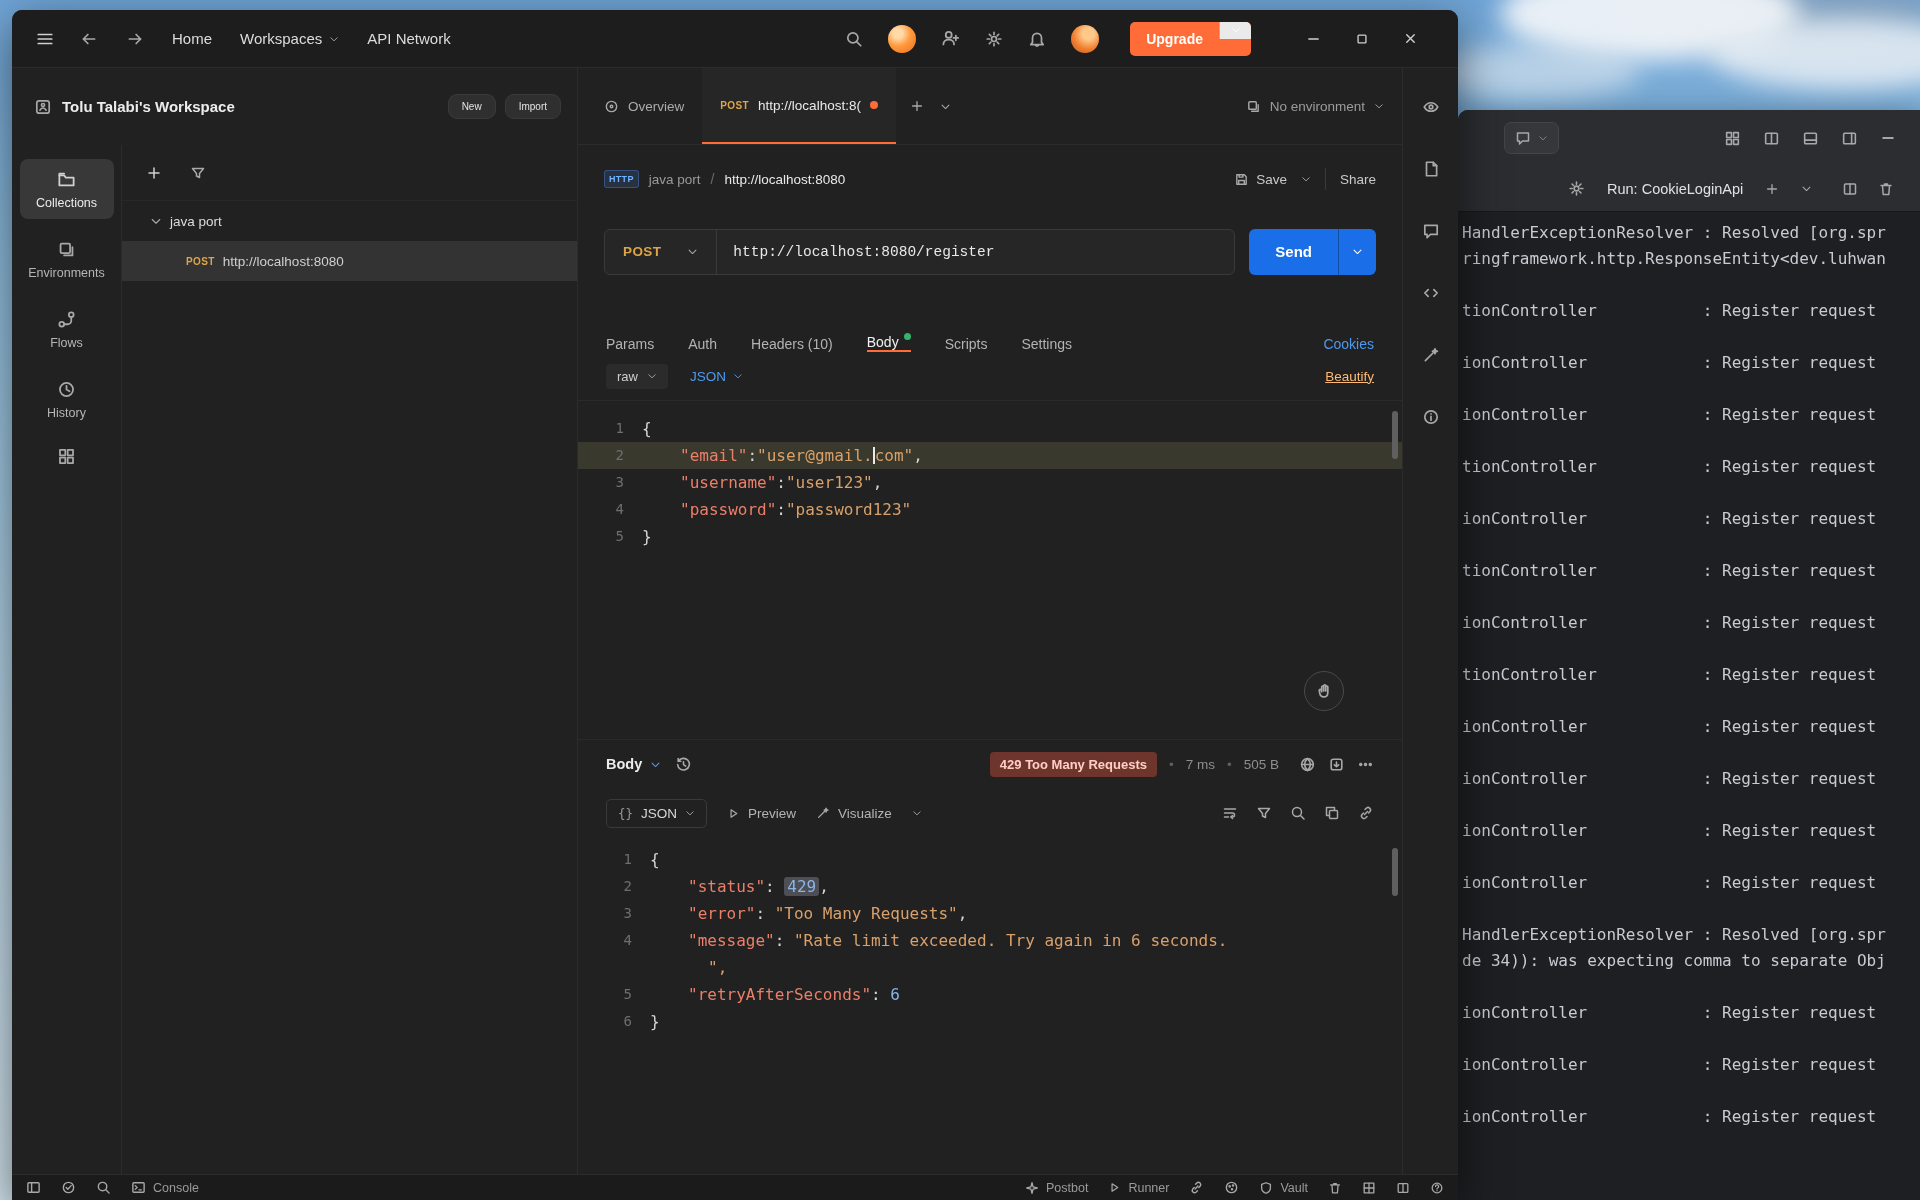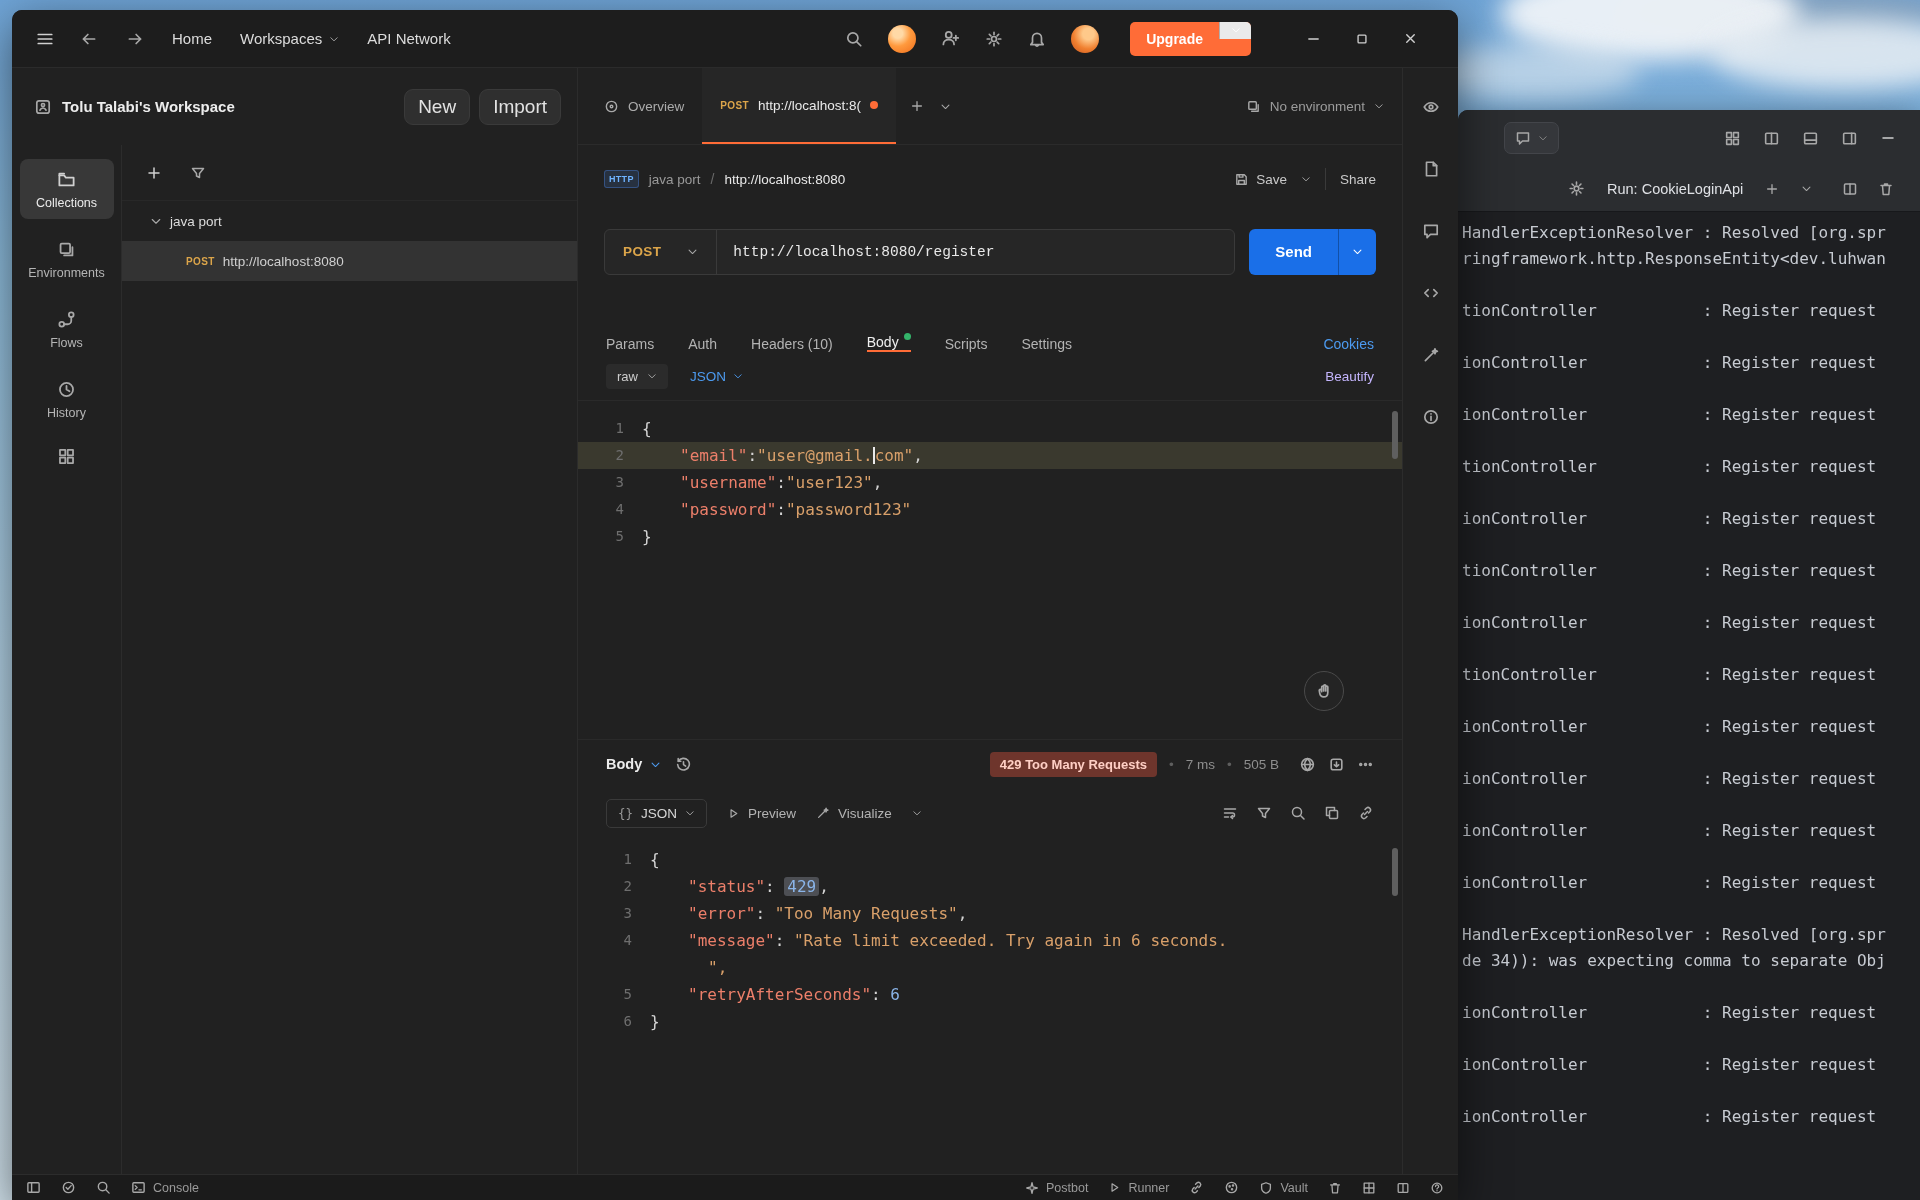--- a/index.html
+++ b/index.html
@@ -37,21 +37,21 @@
   .upgrade .caret { width:32px; display:flex; align-items:center; justify-content:center; border-left:1px solid rgba(0,0,0,.25); }
   .winctl { display:flex; align-items:center; gap:34px; margin-left:16px; padding:0 22px 0 8px; }
 
   
   .pm-main { flex:1; display:flex; min-height:0; }
 
   .leftside { width:566px; flex:none; border-right:1px solid #2c2c2c; display:flex; flex-direction:column; }
   .ws-header { height:77px; flex:none; display:flex; align-items:center; gap:10px; padding:0 16px 0 22px; }
   .ws-name { font-size:15px; font-weight:700; color:#ededed; }
   .btn { background:#2f2f2f; border:1px solid #3a3a3a; border-radius:9px; color:#e2e2e2;
-         font-size:19px; padding:6px 13px; cursor:default; }
+         font-size:10px; padding:6px 13px; cursor:default; }
   .leftbody { flex:1; display:flex; min-height:0; }
   .rail { width:110px; flex:none; border-right:1px solid #2c2c2c; padding-top:14px;
           display:flex; flex-direction:column; align-items:center; gap:10px; }
   .rail-item { width:94px; border-radius:8px; display:flex; flex-direction:column; align-items:center;
                gap:7px; padding:11px 0 9px; color:#b5b5b5; font-size:12.5px; }
   .rail-item.active { background:#383838; color:#ececec; }
   .treepanel { flex:1; display:flex; flex-direction:column; min-width:0; }
   .side-toolbar { height:56px; flex:none; display:flex; align-items:center; gap:28px; padding:0 24px;
                   border-bottom:1px solid #282828; }
   .tree-row { height:40px; display:flex; align-items:center; gap:8px; padding:0 10px 0 28px;
@@ -91,21 +91,21 @@
   .reqtabs { height:62px; flex:none; display:flex; align-items:flex-end; gap:34px; padding:0 28px; }
   .rtab { display:flex; align-items:center; color:#b3b3b3; font-size:14px; position:relative; }
   .rtab.active { color:#f0f0f0; border-bottom:2px solid #ff6c37; }
   .dot-green { width:7px; height:7px; border-radius:50%; background:#34b46a; margin:-12px 0 0 5px; }
   .cookies { margin-left:auto; color:#4c9aef; font-size:14px; display:flex; align-items:center; }
 
   .bodybar { height:48px; flex:none; display:flex; align-items:center; gap:22px; padding:0 28px; }
   .rawsel { display:flex; align-items:center; gap:9px; background:#2b2b2b; border-radius:4px;
             padding:5px 11px; color:#cdcdcd; font-size:13px; }
   .langsel { display:flex; align-items:center; gap:7px; color:#4c9aef; font-size:13.5px; }
-  .beautify { margin-left:auto; color:#c4b5fd; font-size:13.5px; }
+  .beautify { margin-left:auto; color:#fdba74; font-size:13.5px;text-decoration:underline; }
 
   
   .editor { height:340px; flex:none; border-top:1px solid #2a2a2a; border-bottom:1px solid #2a2a2a;
             position:relative; padding-top:14px; font-family:"DejaVu Sans Mono",monospace; font-size:16px; }
   .ed-row { display:flex; height:27px; line-height:27px; }
   .gut { width:64px; flex:none; text-align:right; padding-right:18px; color:#6e6e6e; font-size:14px; }
   .cl { white-space:pre; color:#d4d4d4; }
   .cl.ind { padding-left:38px; } .cl.ind2 { padding-left:58px; }
   .ed-row.cur { background:#3a392e; }
   .tk-key { color:#ec7f6a; } .tk-str { color:#d9a06a; } .tk-pn { color:#d4d4d4; } .tk-num { color:#8ab4e8; }

